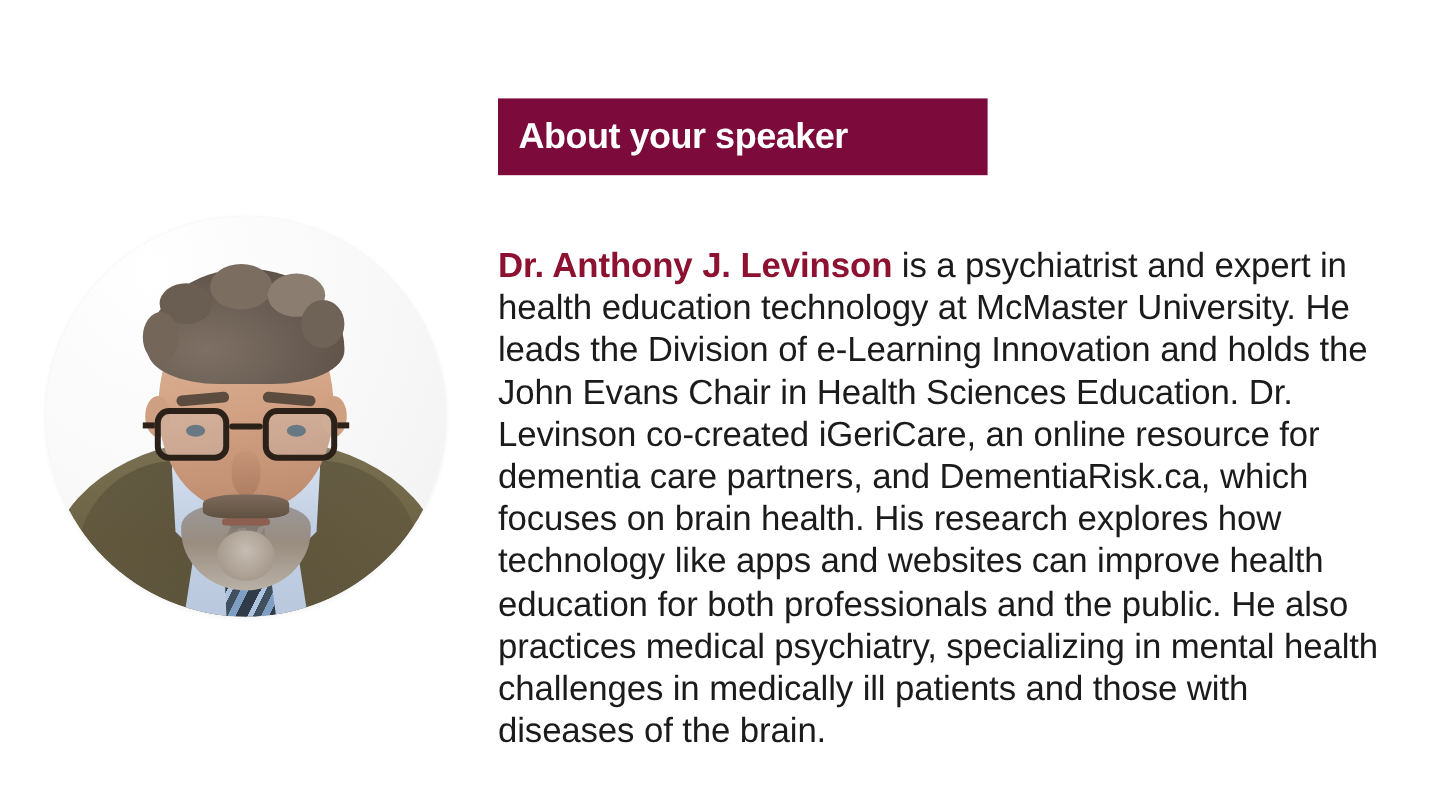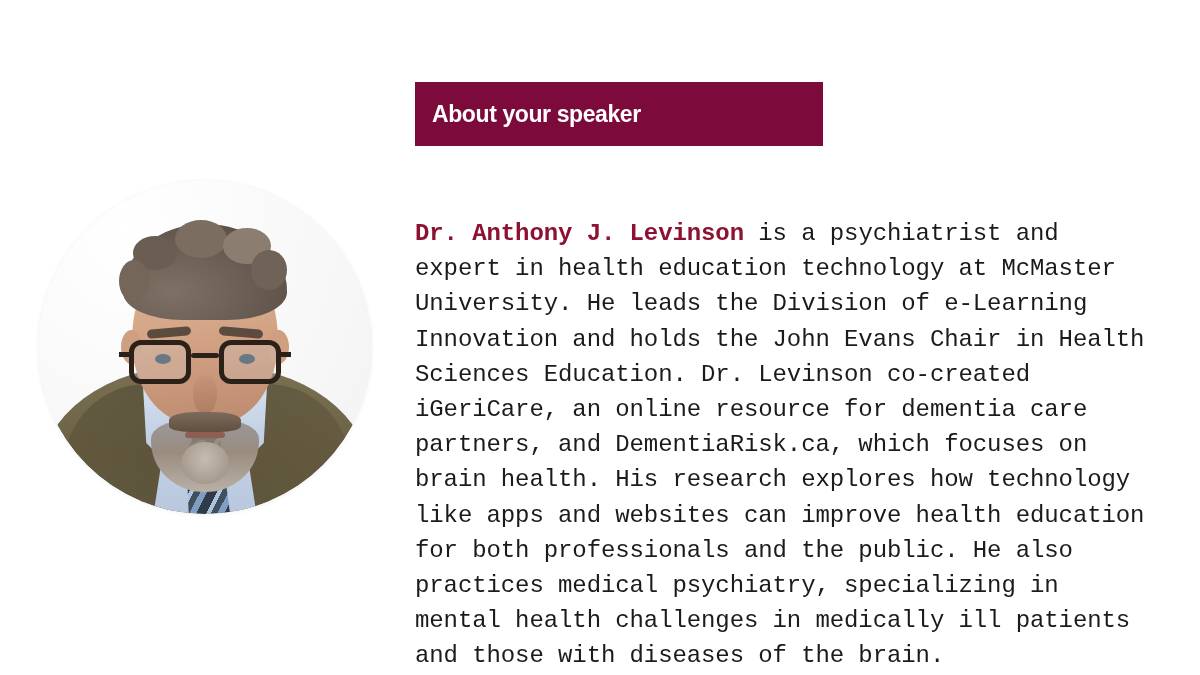--- a/index.html
+++ b/index.html
@@ -313,39 +313,39 @@
     width: 408px;
     height: 64px;
     background: #7c0b3b;
     display: flex;
     align-items: center;
     padding-left: 17px;
     box-sizing: border-box;
   }
   .header-title {
     color: #ffffff;
-    font-size: 23px;
+    font-size: 30px;
     font-weight: bold;
     letter-spacing: -0.4px;
     line-height: 1;
     font-family: "Liberation Sans", sans-serif;
     text-align: center;
   }
 
   
   .body-copy {
     position: absolute;
     left: 415px;
-    top: 192px;
+    top: 176px;
     width: 735px;
-    font-size: 24px;
+    font-size: 29px;
     line-height: 35.2px;
     color: #1b1b1b;
     letter-spacing: -0.1px;
-    font-family: Liberation Mono, monospace;
+    font-family: Liberation Sans, sans-serif;
   }
   .speaker-name {
     color: #8d1131;
     font-weight: bold;
   }
 </style>
 </head>
 <body>
 
 <div class="slide">

